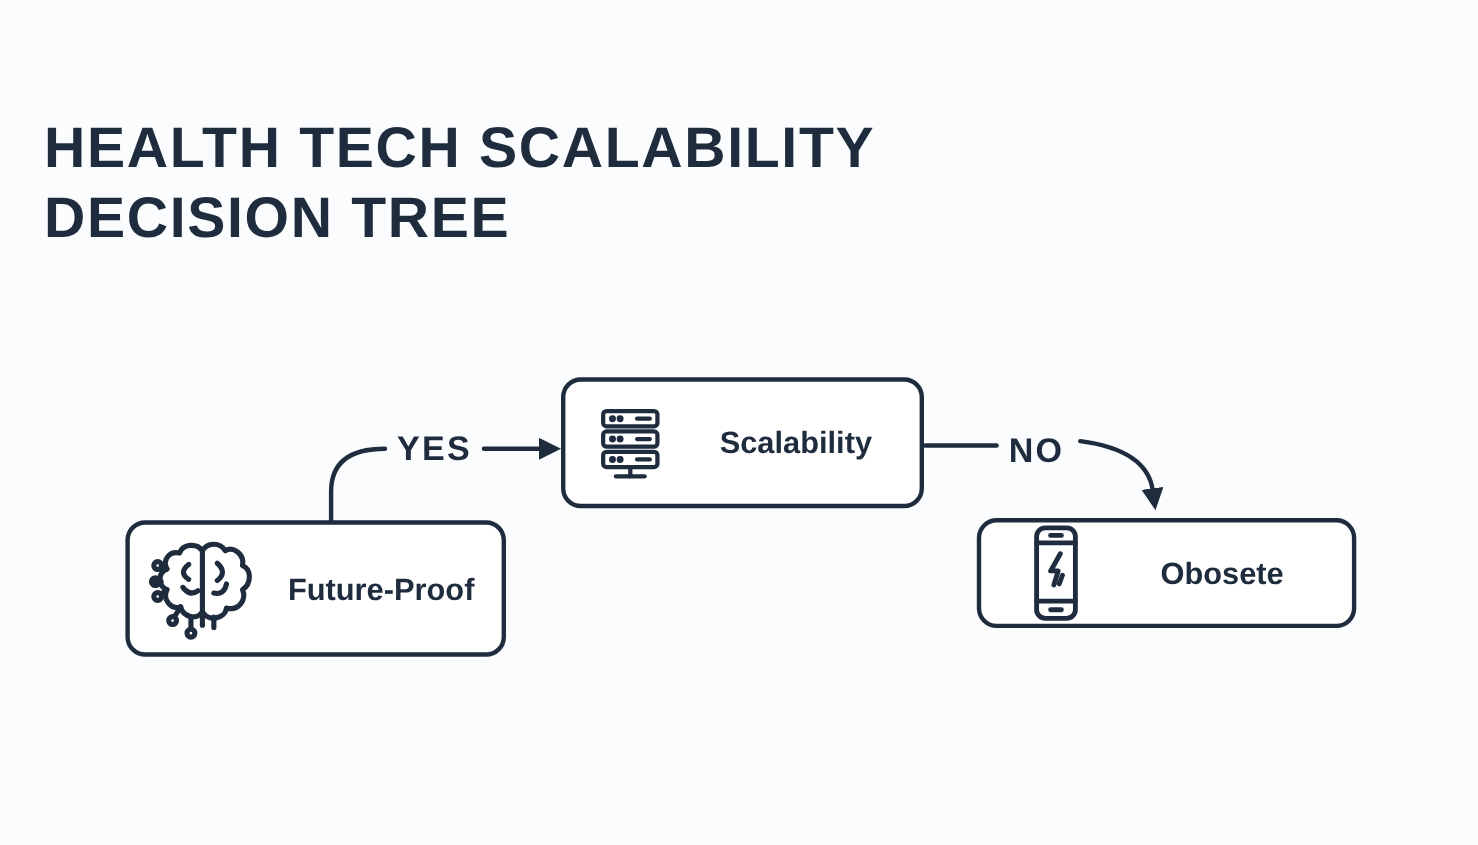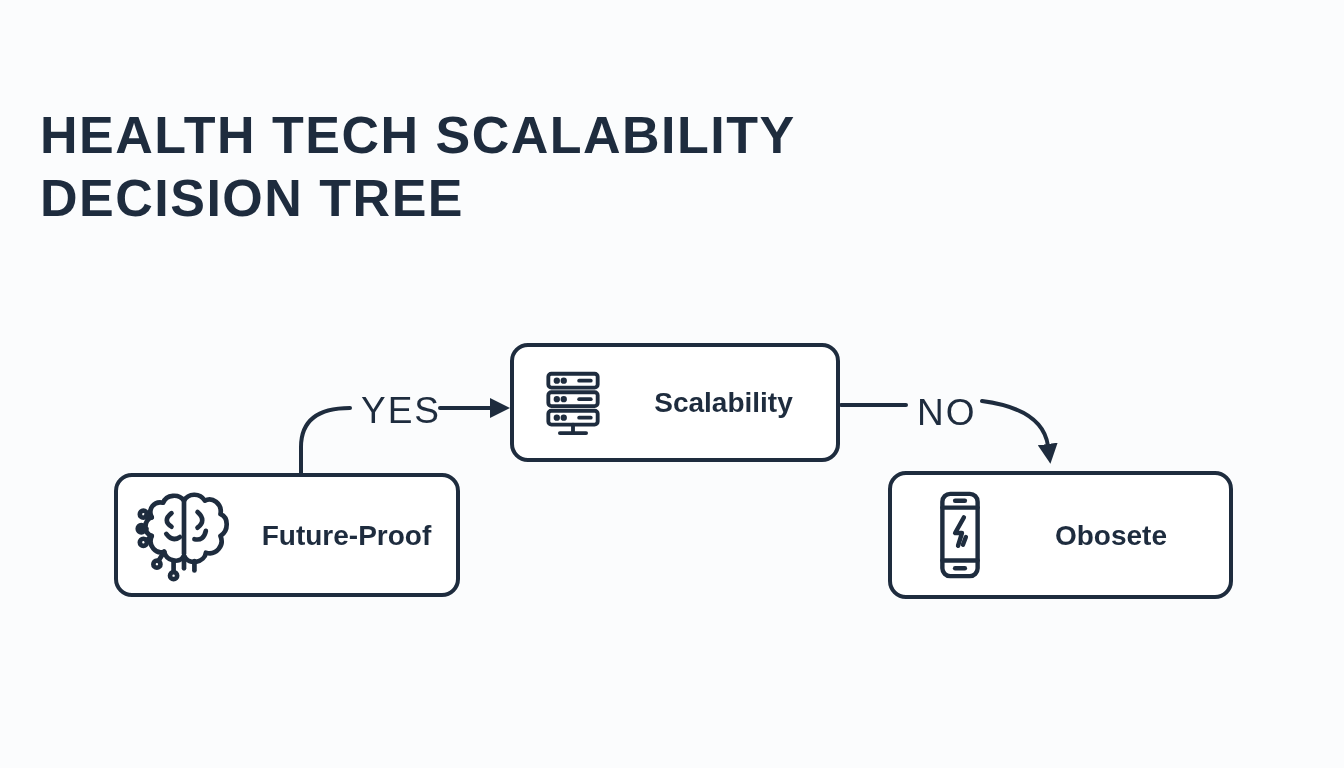--- a/index.html
+++ b/index.html
@@ -45,22 +45,22 @@
     fill: none;
     stroke: var(--ink);
     stroke-width: 4;
     stroke-linecap: round;
   }
 
   
   .edge-label {
     position: absolute;
     color: var(--ink);
-    font-weight: 400;
-    font-size: 37px;
+    font-weight: 700;
+    font-size: 31px;
     letter-spacing: 2px;
   }
   .edge-label.yes { left: 361px; top: 390px; }
   .edge-label.no  { left: 917px; top: 392px; }
 
   
   .node {
     position: absolute;
     background: var(--node-fill);
     border: 4px solid var(--ink);
@@ -84,21 +84,21 @@
     font-size: 28px;
     line-height: 37px;
   }
 
   .node.decision { left: 510px; top: 343px; width: 330px; height: 119px; padding-left: 22px; padding-right: 14px; }
   .node.decision .icon svg { width: 74px; height: 74px; }
 
   .node.outcome-yes { left: 114px; top: 473px; width: 346px; height: 124px; padding-left: 16px; padding-right: 12px; }
   .node.outcome-yes .icon svg { width: 100px; height: 100px; }
 
-  .node.outcome-no { left: 888px; top: 471px; width: 345px; height: 128px; padding-left: 36px; padding-right: 14px; }
+  .node.outcome-no { left: 888px; top: 471px; width: 345px; height: 100px; padding-left: 36px; padding-right: 14px; }
   .node.outcome-no .icon svg { width: 64px; height: 94px; }
 
   .icon svg { stroke: currentColor; fill: none; stroke-linecap: round; stroke-linejoin: round; }
 </style>
 </head>
 <body>
 
 <div class="canvas">
 
   <div class="title">

